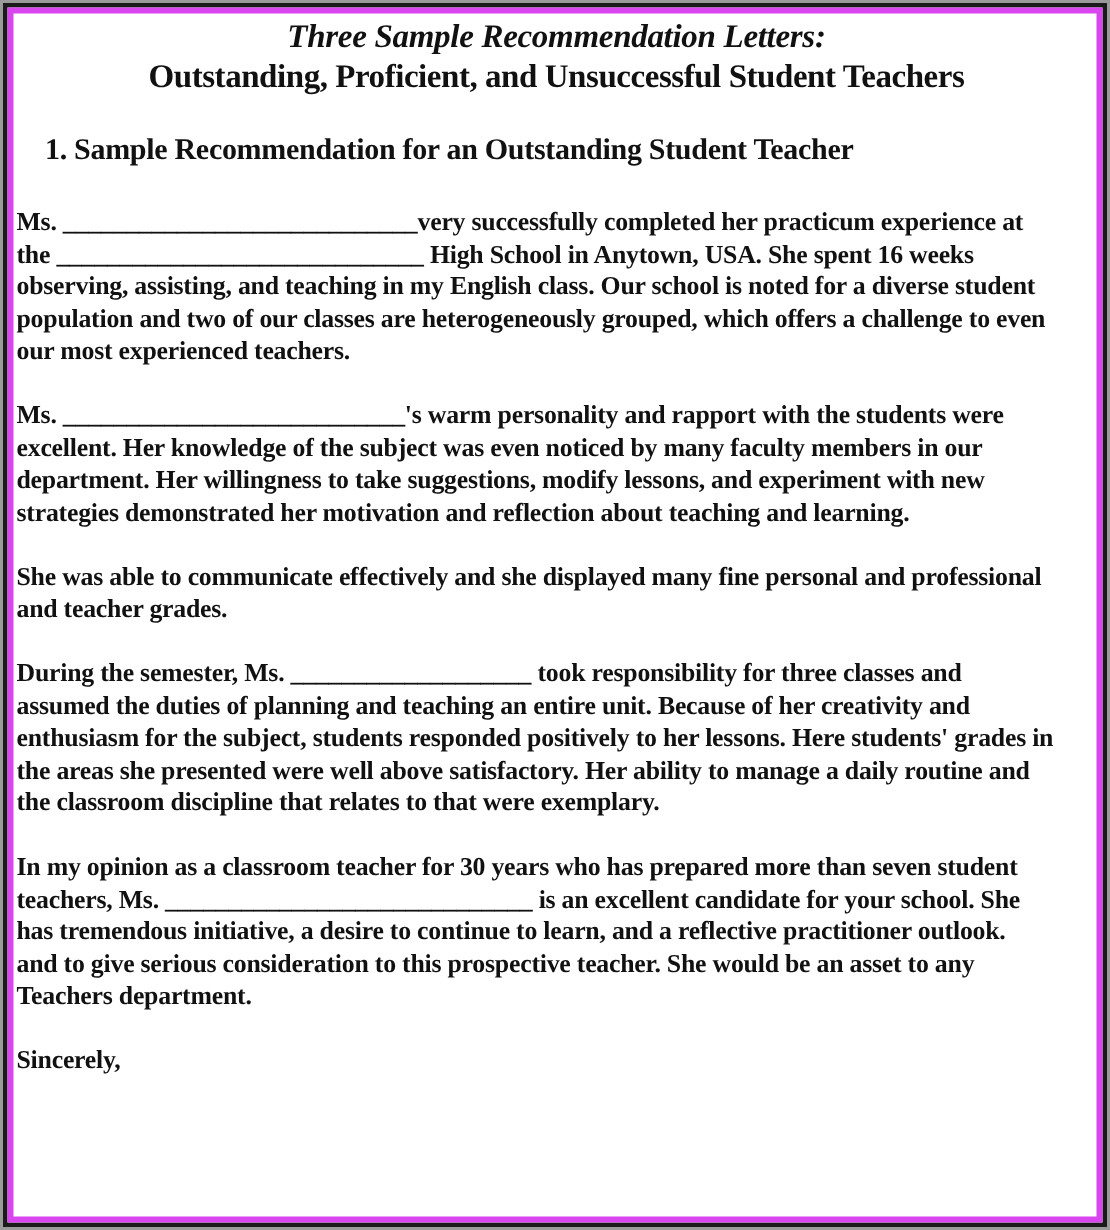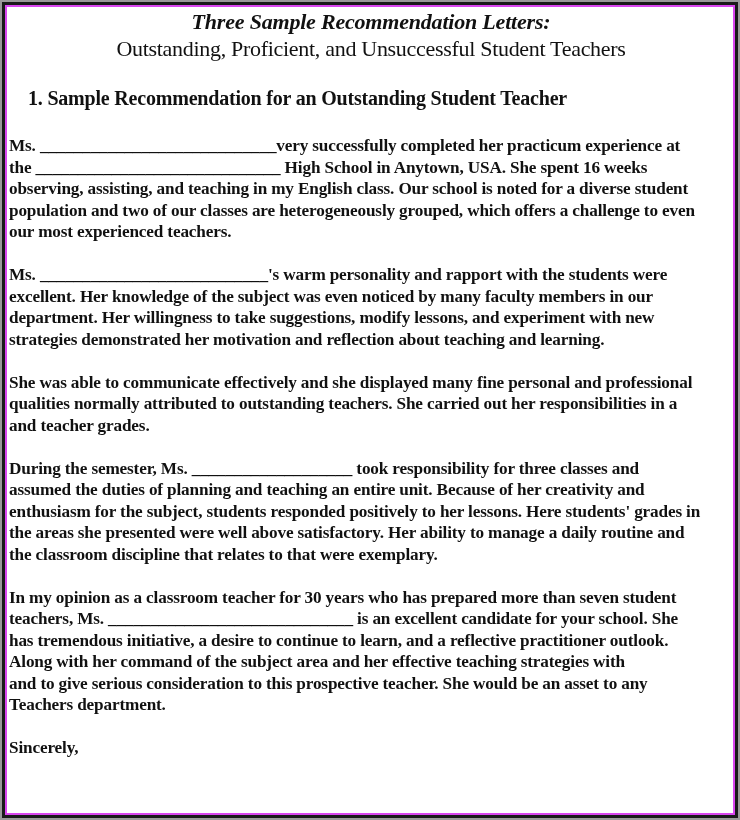--- a/index.html
+++ b/index.html
@@ -17,21 +17,21 @@
       position: absolute;
       left: 0; top: 0;
       width: 740px; height: 820px;
       box-sizing: border-box;
       border: 2px solid #9a9a9a;
       background: #1a1a1a;
     }
     .frame-inner {
       position: absolute;
       left: 3px; top: 3px; right: 3px; bottom: 3px;
-      border: 2px solid #d946ef;
+      border: 4px solid #d946ef;
       background: #ffffff;
       overflow: hidden;
       padding-left: 36px;
     }
     .doc {
       position: absolute;
       left: 2px; top: 0; right: 0; bottom: 0;
       font-family: "Liberation Serif", "DejaVu Serif", serif;
       color: #111111;
     }
@@ -39,21 +39,21 @@
       text-align: center;
       font-style: italic;
       font-weight: bold;
       font-size: 22px;
       line-height: 26px;
       margin-top: 2px;
       letter-spacing: -0.2px;
     }
     .title-line2 {
       text-align: center;
-      font-weight: normal;
+      font-weight: bold;
       font-size: 22px;
       line-height: 28px;
       letter-spacing: -0.3px;
     }
     .section-heading {
       font-weight: bold;
       font-size: 20px;
       line-height: 26px;
       margin-top: 22px;
       letter-spacing: -0.2px;
@@ -96,39 +96,37 @@
       <p class="para">
         <span class="line">Ms. ___________________________'s warm personality and rapport with the students were</span>
         <span class="line">excellent.  Her knowledge of the subject was even noticed by many faculty members in our</span>
         <span class="line">department.  Her willingness to take suggestions, modify lessons, and experiment with new</span>
         <span class="line">strategies demonstrated her motivation and reflection about teaching and learning.</span>
       </p>
       <div class="gap"></div>
 
       <p class="para">
         <span class="line">She was able to communicate effectively and she displayed many fine personal and professional</span>
-        <span class="line">qualities normally attributed to outstanding teachers.  She carried out her responsibilities in a</span>
         <span class="line">and teacher grades.</span>
       </p>
       <div class="gap"></div>
 
       <p class="para">
         <span class="line">During the semester, Ms. ___________________ took responsibility for three classes and</span>
         <span class="line">assumed the duties of planning and teaching an entire unit.  Because of her creativity and</span>
         <span class="line">enthusiasm for the subject, students responded positively to her lessons.  Here students' grades in</span>
         <span class="line">the areas she presented were well above satisfactory. Her ability to manage a daily routine and</span>
         <span class="line">the classroom discipline that relates to that were exemplary.</span>
       </p>
       <div class="gap"></div>
 
       <p class="para">
         <span class="line">In my opinion as a classroom teacher for 30 years who has prepared more than seven student</span>
         <span class="line">teachers, Ms. _____________________________ is an excellent candidate for your school.  She</span>
         <span class="line">has tremendous initiative, a desire to continue to learn, and a reflective practitioner outlook.</span>
-        <span class="line">Along with her command of the subject area and her effective teaching strategies with</span>
         <span class="line">and to give serious consideration to this prospective teacher.  She would be an asset to any</span>
         <span class="line">Teachers department.</span>
       </p>
       <div class="gap"></div>
 
       <p class="para">
         <span class="line">Sincerely,</span>
       </p>
 
     </div>

